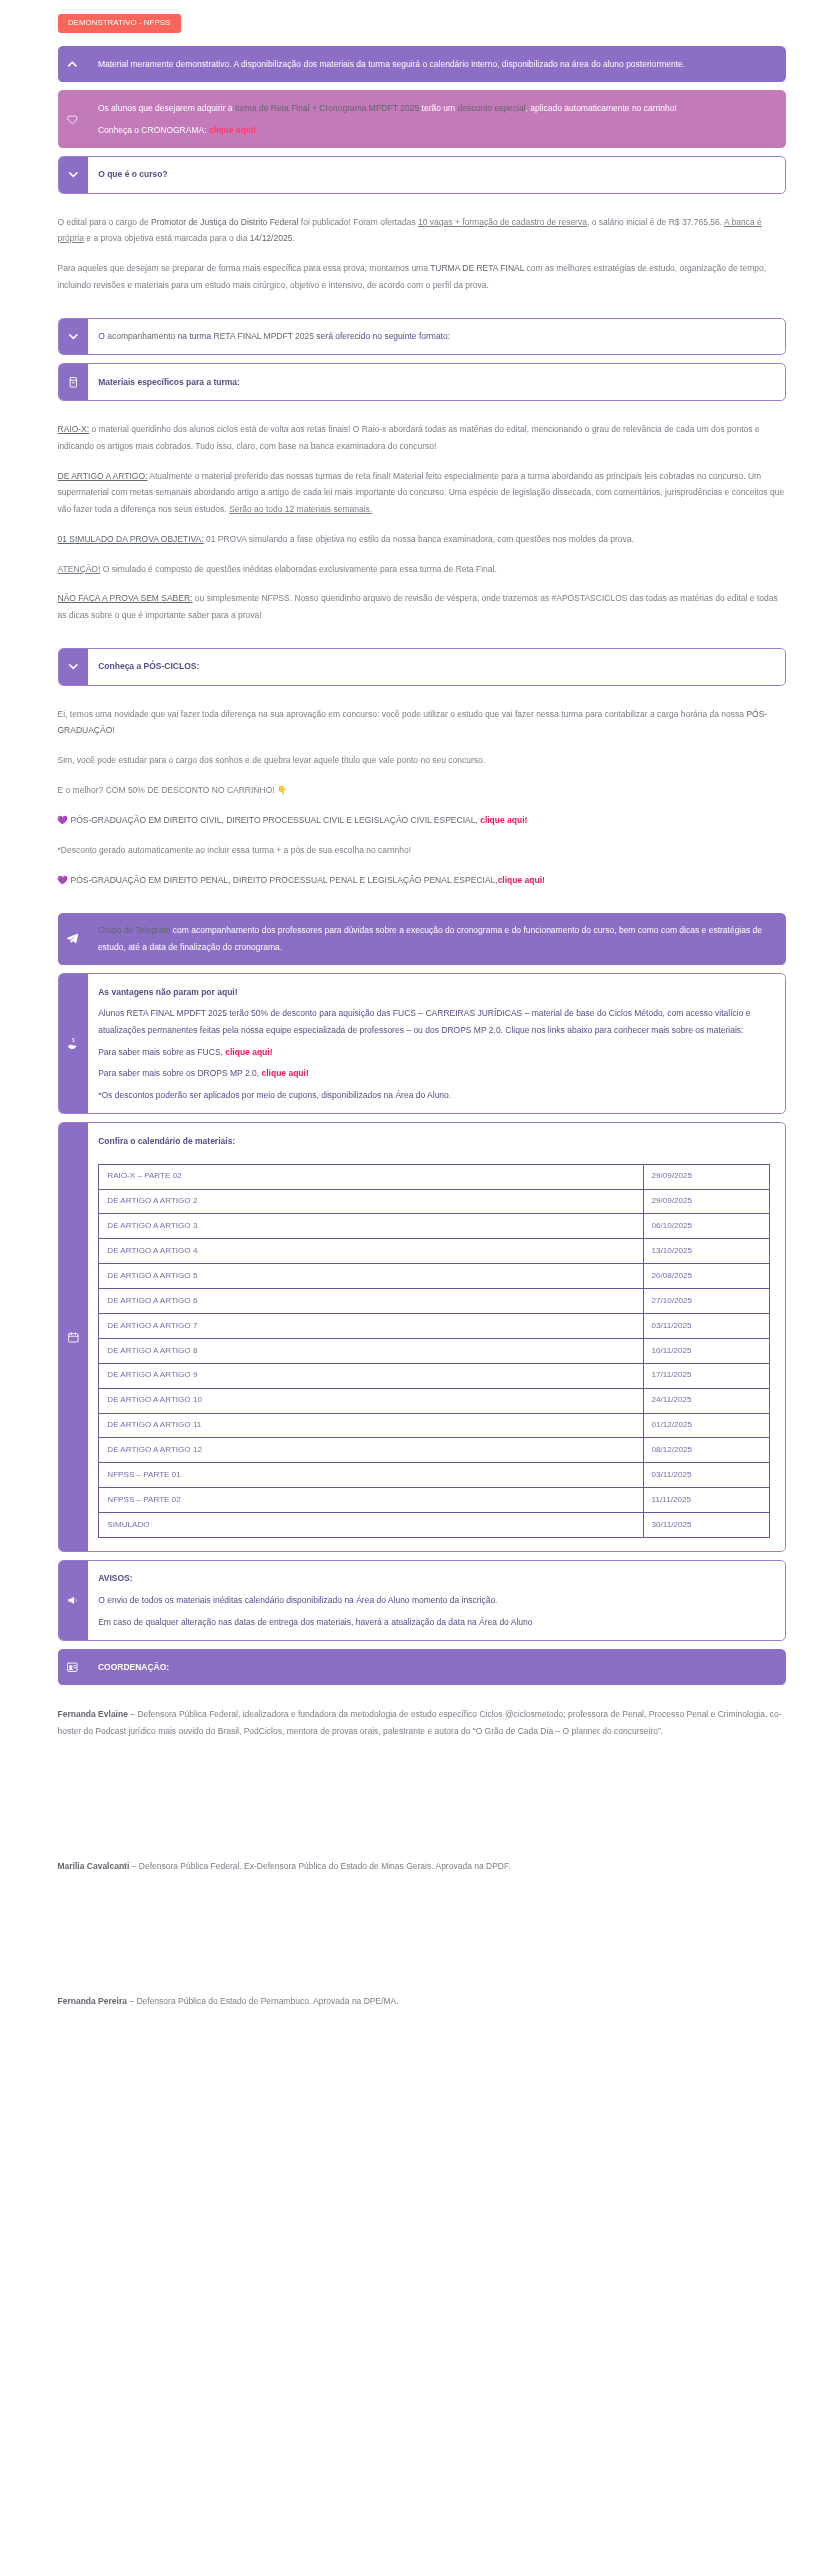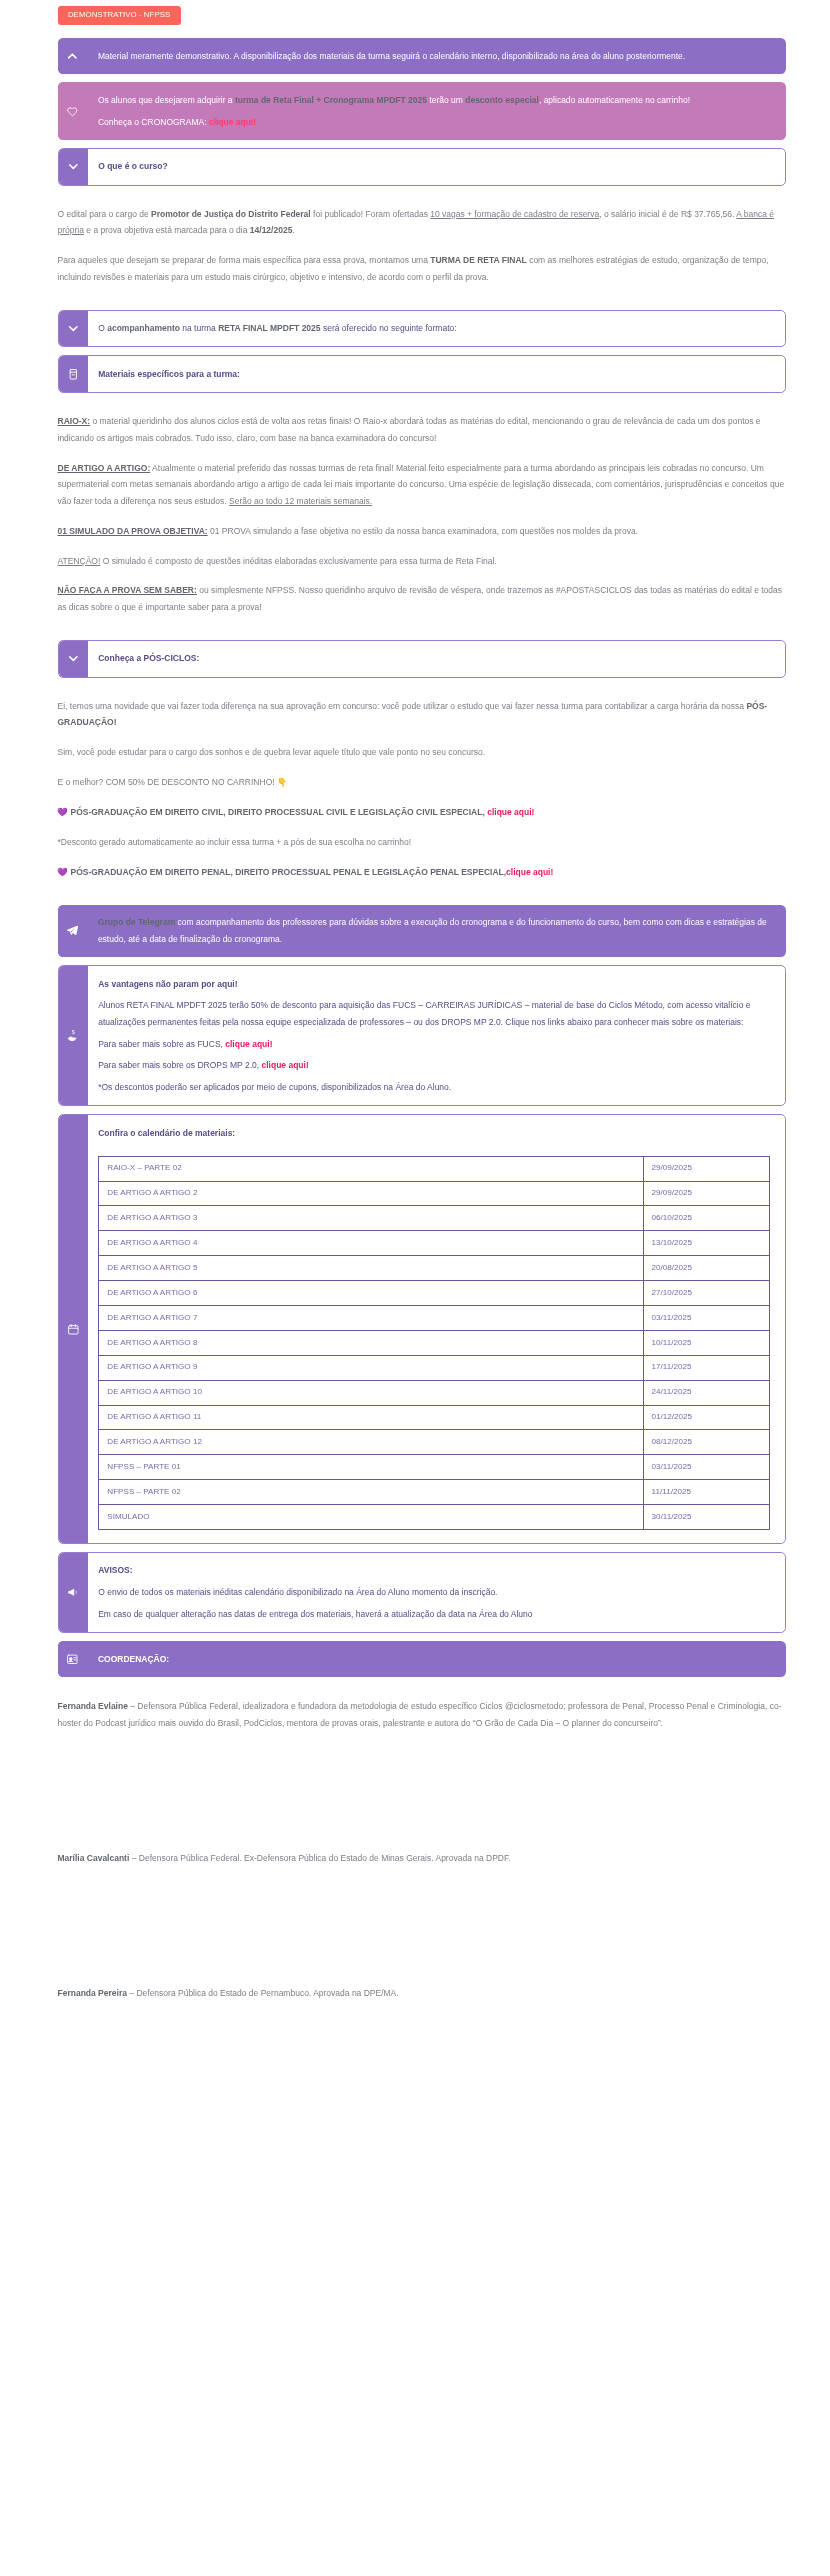--- a/index.html
+++ b/index.html
@@ -10,21 +10,21 @@
     width: 831px;
   }
   body {
     font-family: "Liberation Sans", sans-serif;
     color: #7a7f86;
     font-size: 8.5px;
     line-height: 1.95;
     -webkit-font-smoothing: antialiased;
   }
   .page { width: 831px; min-height: 2576px; position: relative; padding: 0; }
-  .wrap { width: 740px; margin: 0 auto; padding-left: 12px; }
+  .wrap { width: 740px; margin: 8px auto; padding-left: 12px; }
 
   
   .tag-row { padding-top: 6px; padding-bottom: 6.7px; }
   .tag {
     display: inline-block;
     background: #f8665b;
     color: #ffffff;
     font-size: 7.8px;
     letter-spacing: 0.1px;
     padding: 5.2px 10.4px 6px 10.4px;
@@ -82,21 +82,21 @@
   .cal.outline .body p { color: #5a4a86; }
   .cal.outline .title { color: #4f3f78; font-weight: bold; font-size: 8.5px; }
 
   .cal .title { font-weight: bold; }
   .cal.solid .title, .cal.pink .title { color: #ffffff; }
 
   
   .para { margin: 0 0 7.4px 0; }
   .block { padding: 12px 0 4.4px 0; }
   .block .para { margin-bottom: 13.3px; }
-  b, strong { color: #62676e; font-weight: bold; }
+  b, strong { color: #62676e; font-weight: normal; }
   u { text-decoration: underline; }
   .lnk { color: #e8185d; font-weight: bold; text-decoration: none; }
   .lnk-pink { color: #ff3b6b; font-weight: bold; text-decoration: none; }
   .heart { color: #9b4fc4; }
   .point { color: #f3b13c; }
 
   
   table.cal-table {
     width: 100%;
     border-collapse: collapse;

